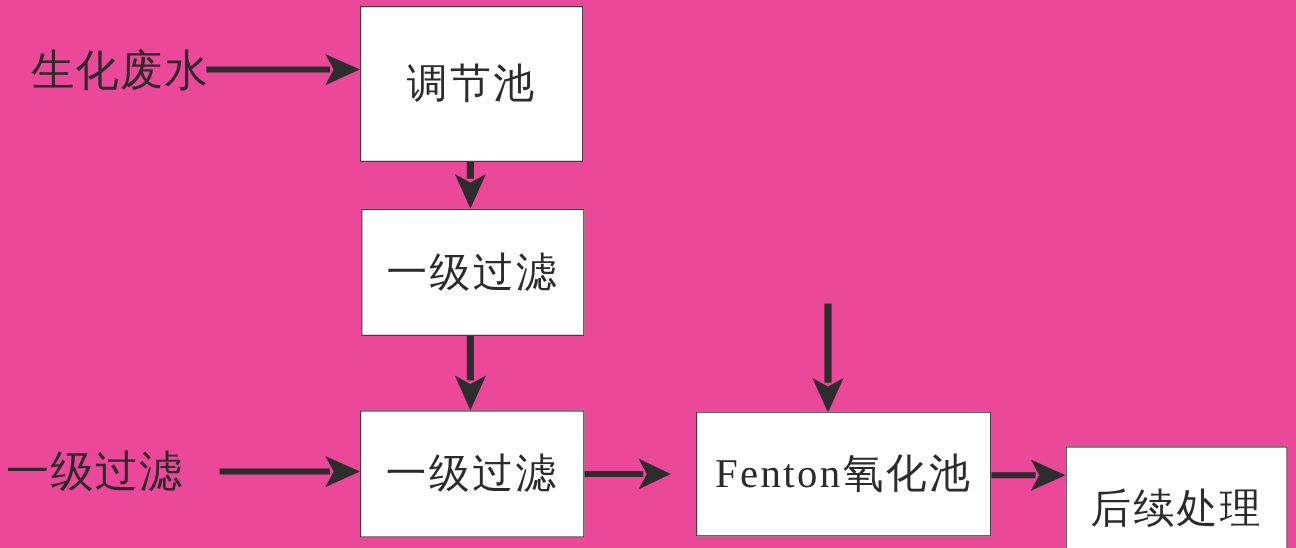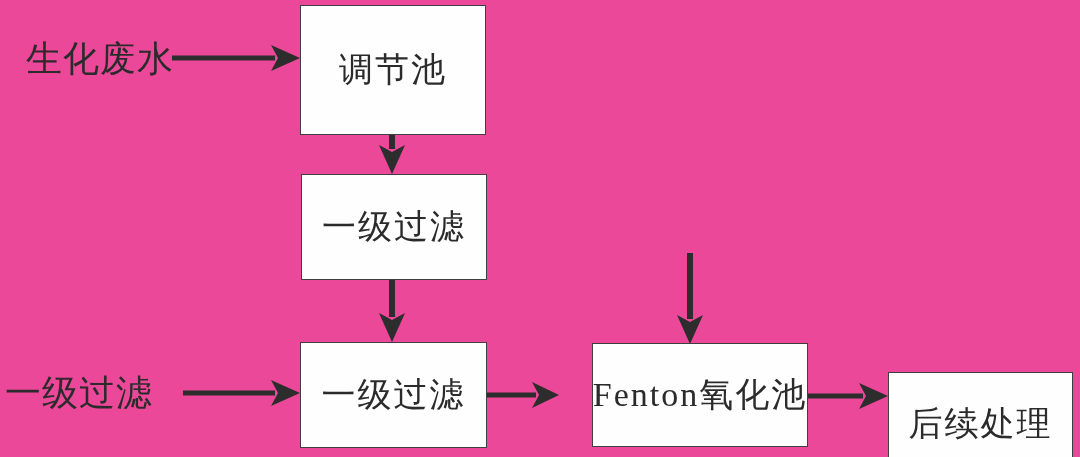--- a/index.html
+++ b/index.html
@@ -24,21 +24,21 @@
     align-items: center;
     justify-content: center;
     box-sizing: border-box;
     font-size: 34px;
     letter-spacing: 2px;
     white-space: nowrap;
   }
   #node-regulating-tank { left: 300px; top: 5px;   width: 186px; height: 130px; }
   #node-primary-filter  { left: 301px; top: 174px; width: 186px; height: 106px; }
   #node-ph-tank         { left: 300px; top: 342px; width: 187px; height: 106px; }
-  #node-fenton-tank     { left: 592px; top: 343px; width: 216px; height: 104px; font-family: Liberation Serif, serif; }
+  #node-fenton-tank     { left: 580px; top: 343px; width: 246px; height: 104px; font-family: Liberation Serif, serif; }
   #node-post-treatment  { left: 888px; top: 344px; width: 185px; height: 103px; margin-top: 28px; }
 
   .flow-label {
     position: absolute;
     font-size: 36px;
     letter-spacing: 1px;
     white-space: nowrap;
     line-height: 1;
   }
   #label-biochem { left: 26px; top: 41px; }

